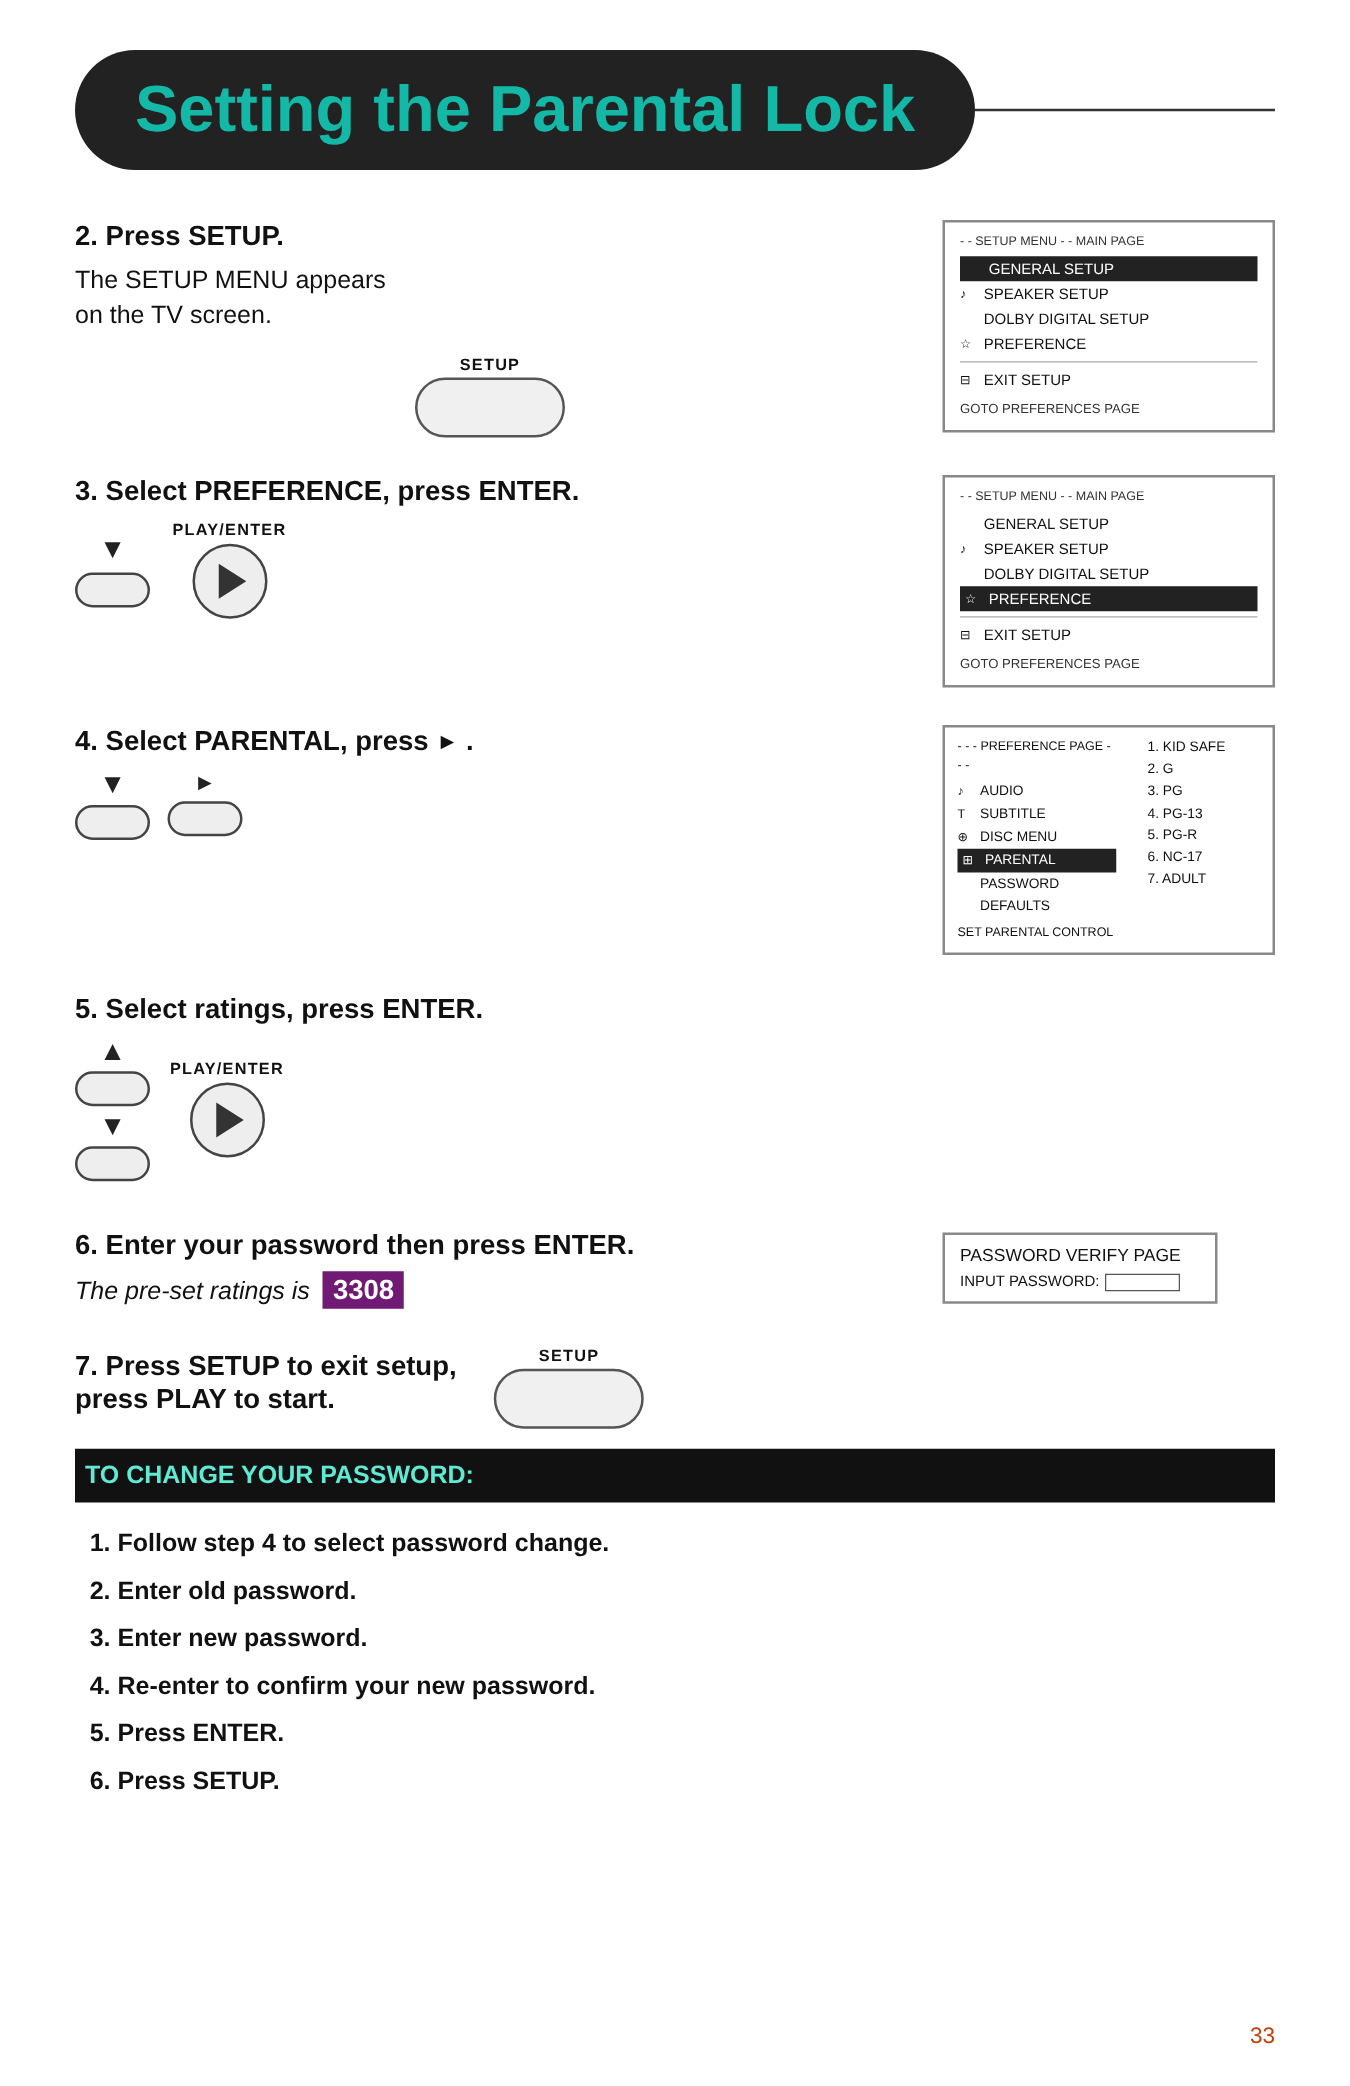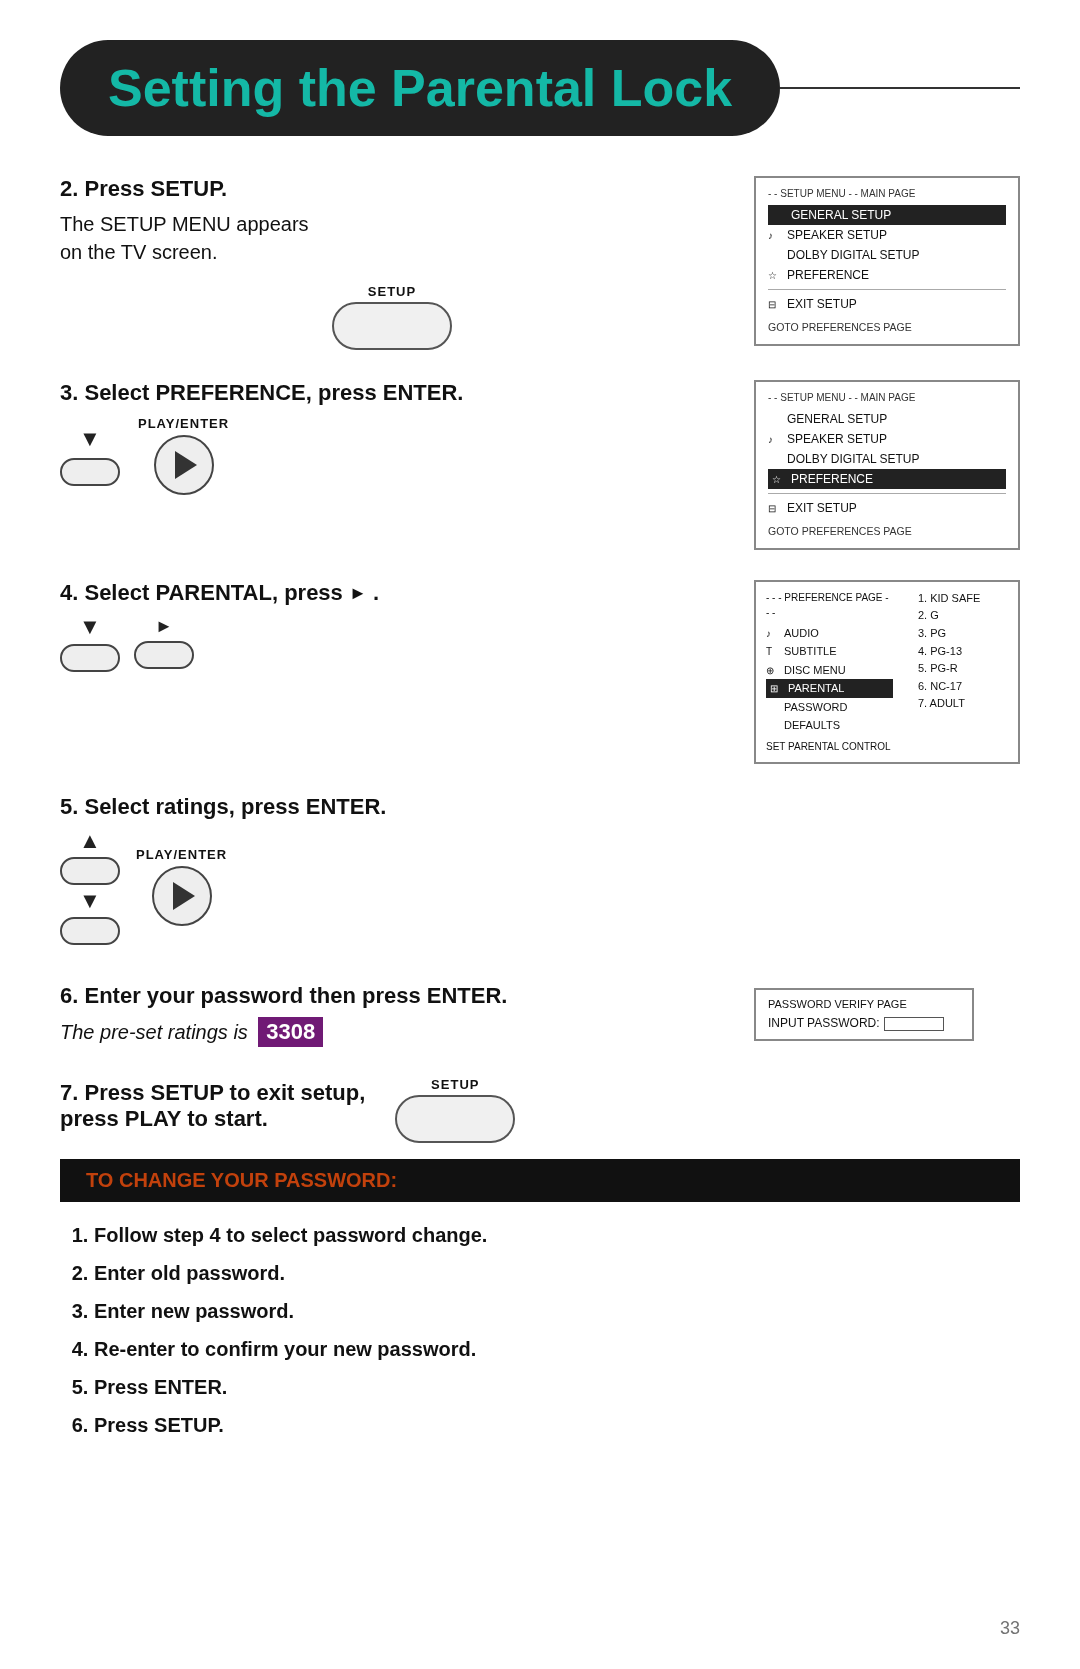--- a/index.html
+++ b/index.html
@@ -191,21 +191,21 @@
 
     
     .pw-screen {
       border: 2px solid #888;
       background: #fff;
       padding: 8px 12px;
       font-size: 11.5px;
       min-width: 220px;
       display: inline-block;
     }
-    .pw-title { font-size: 11px; margin-bottom: 6px; }
+    .pw-title { font-size: 14px; margin-bottom: 6px; }
     .pw-field { font-size: 12px; }
     .pw-box {
       display: inline-block;
       width: 60px;
       height: 14px;
       border: 1.5px solid #555;
       vertical-align: middle;
       margin-left: 4px;
     }
 
@@ -243,45 +243,45 @@
     .s4-controls {
       display: flex;
       align-items: center;
       gap: 14px;
       margin: 8px 0;
     }
 
     
     .black-bar {
       background: #111;
-      color: #c2410c;
+      color: #5eead4;
       font-weight: bold;
       font-size: 20px;
-      padding: 10px 26px;
+      padding: 10px 8px;
       margin-top: 10px;
       margin-bottom: 14px;
     }
 
     .change-pw-list {
       font-size: 20px;
       font-weight: bold;
       line-height: 1.9;
       margin-left: 10px;
     }
     .change-pw-list ol {
       padding-left: 24px;
     }
 
     
     .page-num {
       position: absolute;
       bottom: 30px;
       right: 60px;
       font-size: 18px;
-      color: #737373;
+      color: #c2410c;
     }
 
     
     .s7-row {
       display: flex;
       align-items: center;
       gap: 30px;
     }
 
     

